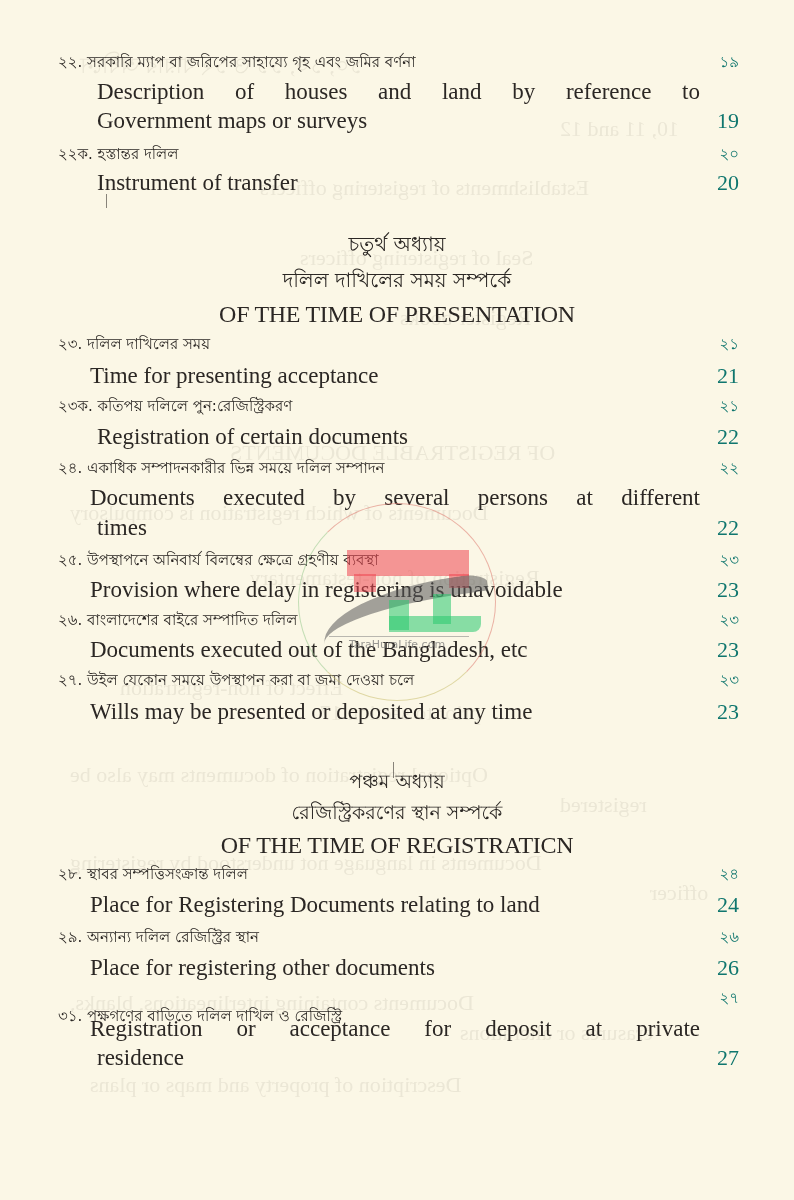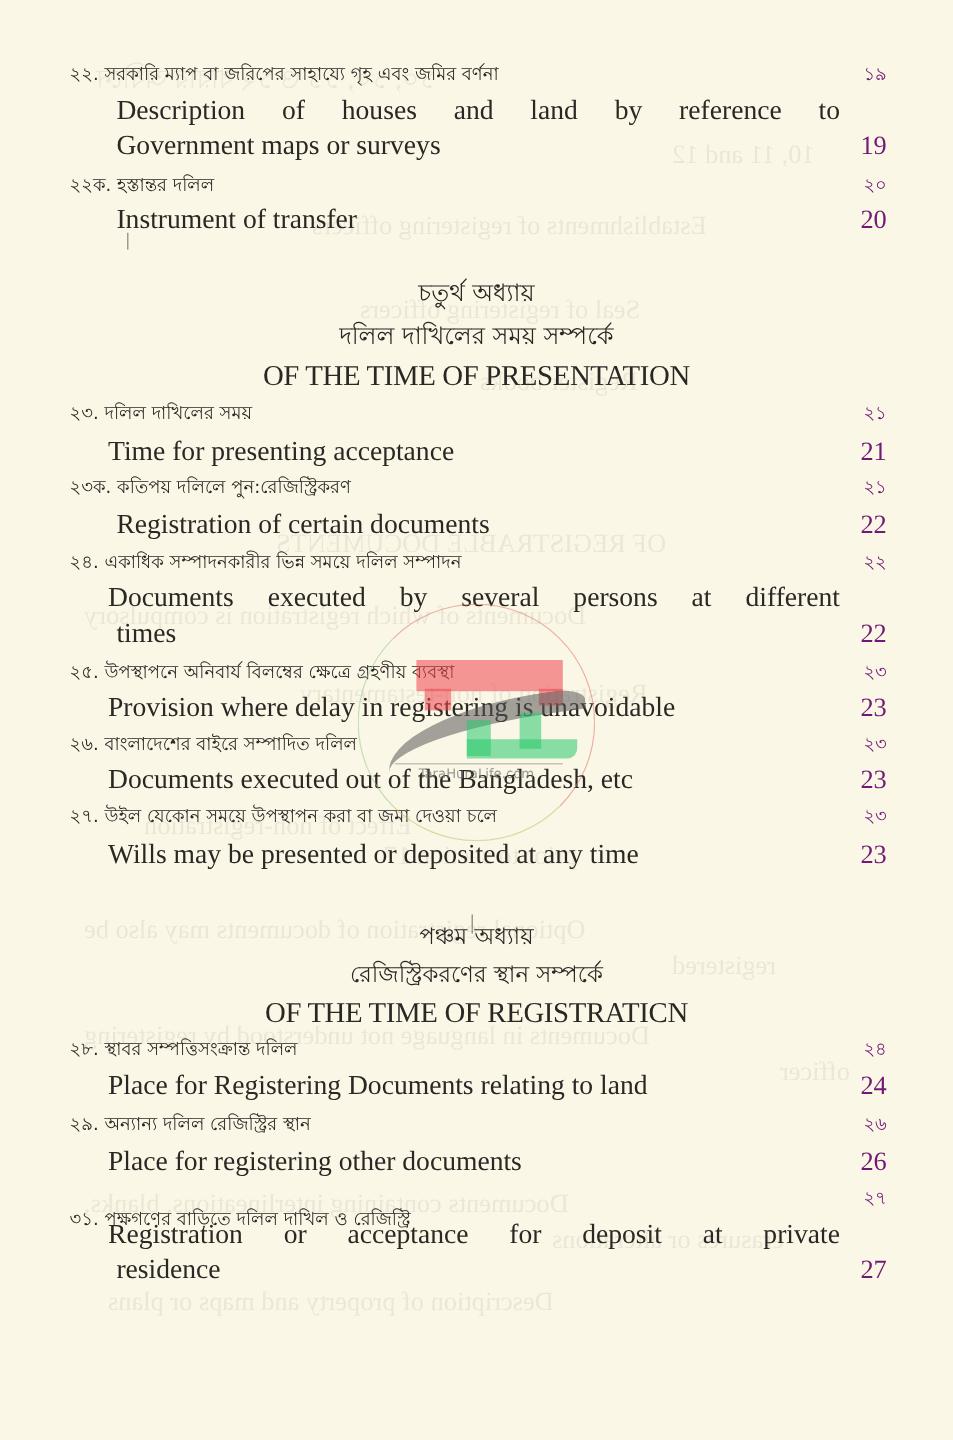--- a/index.html
+++ b/index.html
@@ -64,21 +64,21 @@
     text-align-last: left;
   }
   .en.wide {
     text-align-last: justify;
   }
   .pg {
     position: absolute;
     right: 55px;
     font-size: 22px;
     line-height: 30px;
-    color: #701a75;
+    color: #0f766e;
     text-align: right;
   }
   .pg.bnpg {
     font-family: "DejaVu Sans", sans-serif;
     font-size: 15px;
     line-height: 22px;
   }
   .heading {
     position: absolute;
     left: 0;

